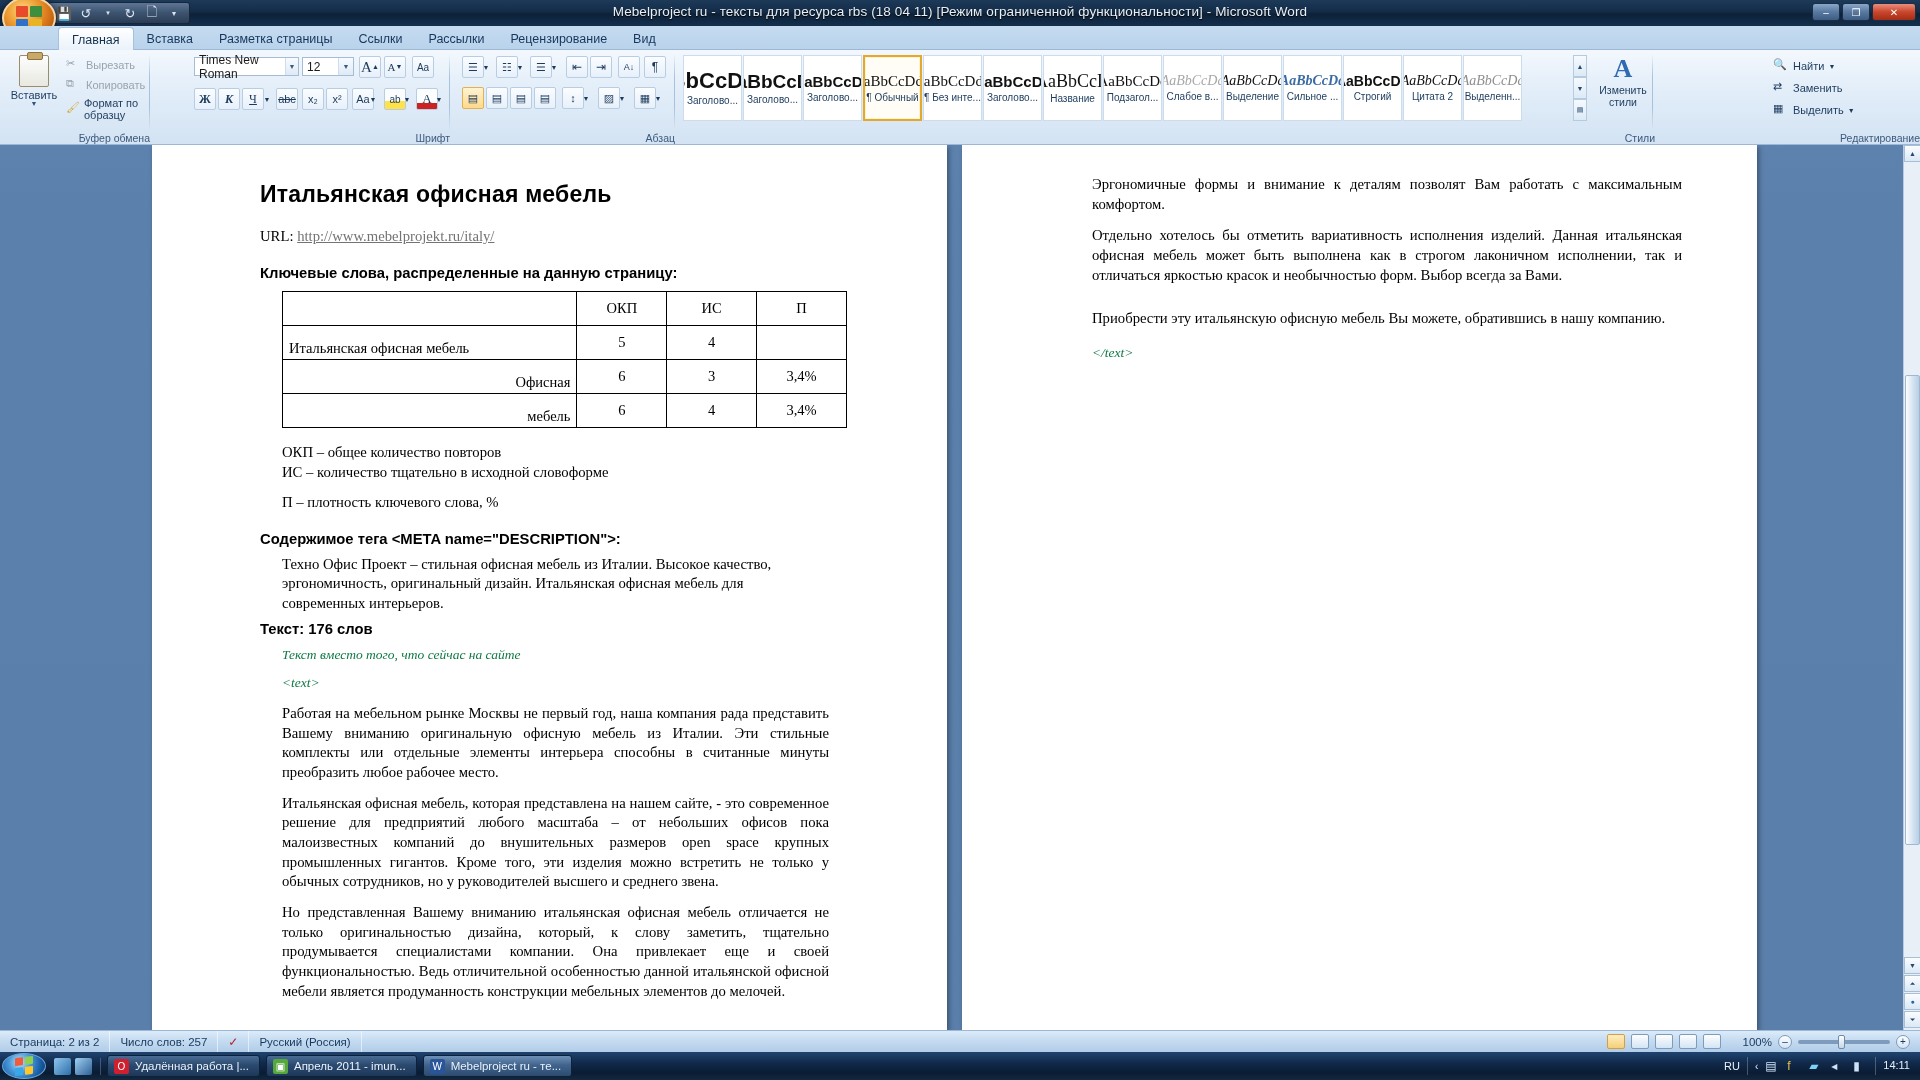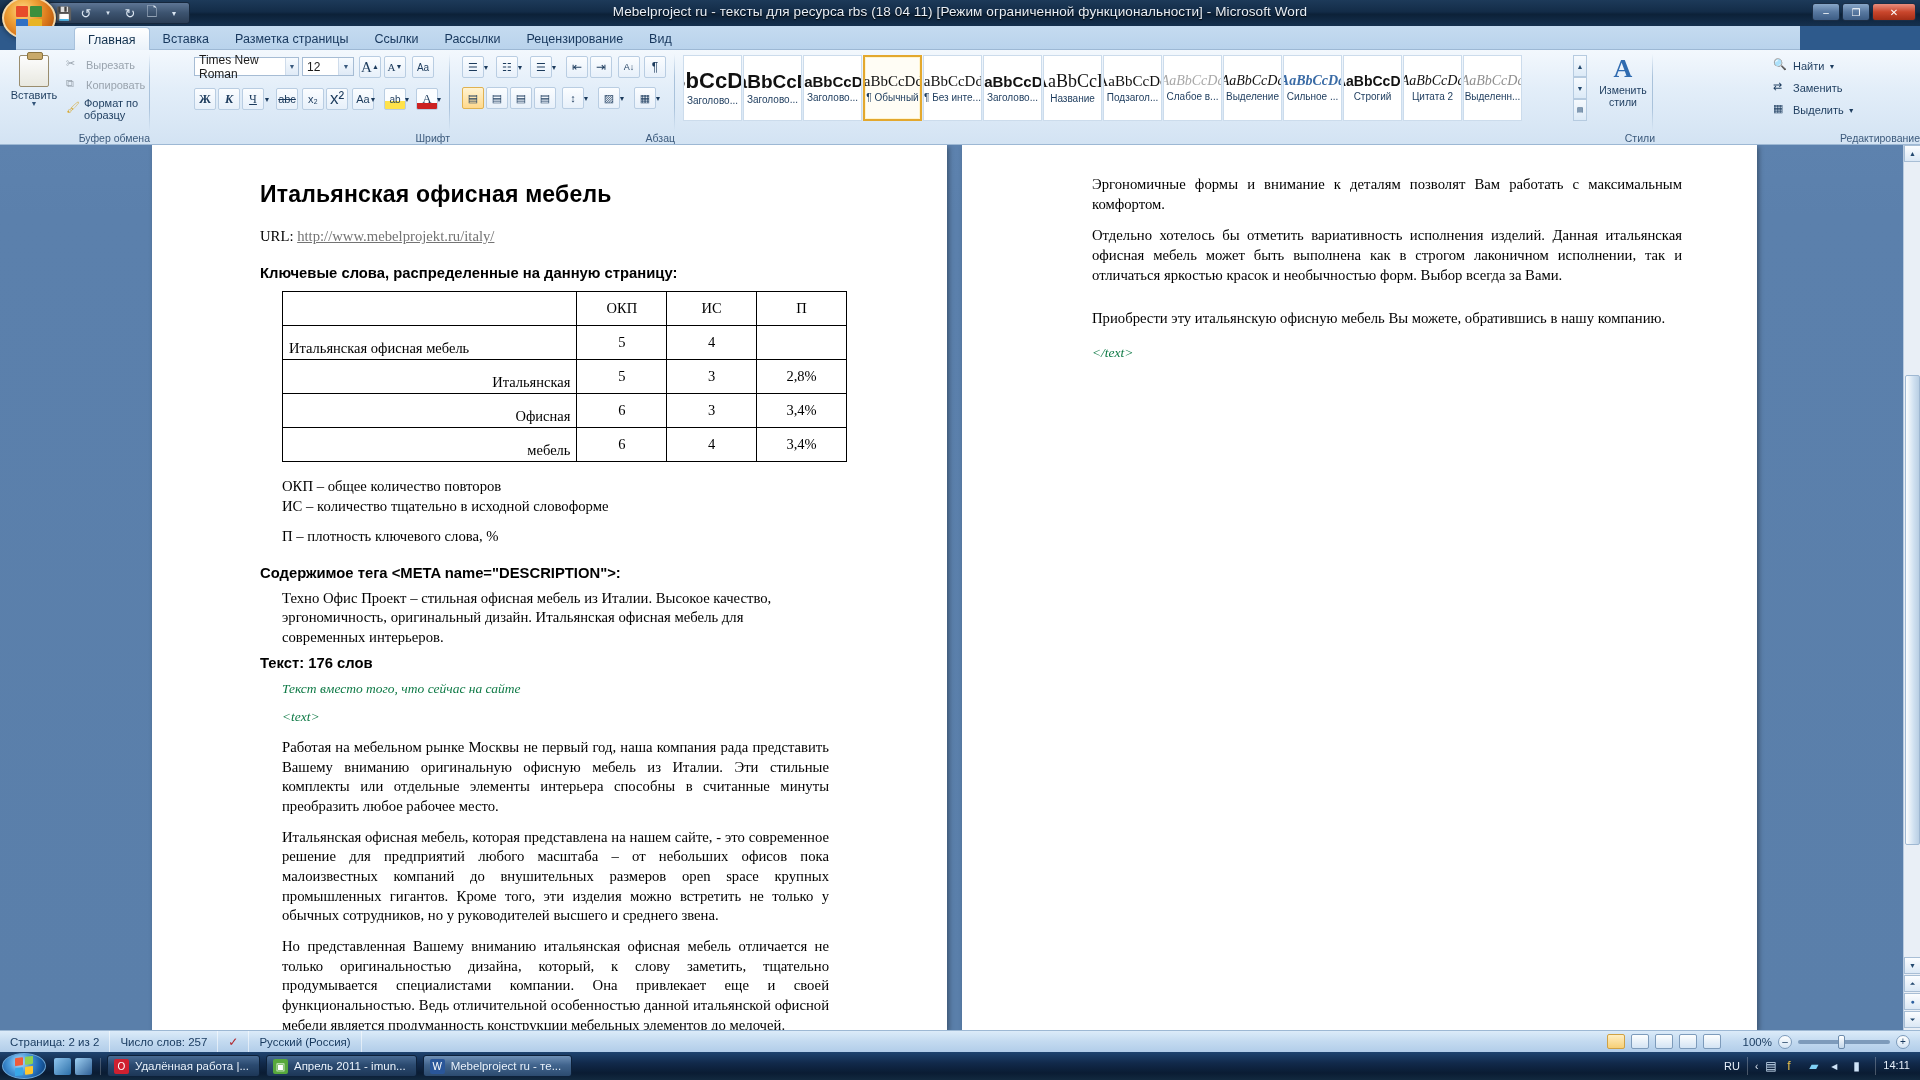--- a/index.html
+++ b/index.html
@@ -54,21 +54,21 @@
   .win-btn {
     width: 28px; height: 18px; border-radius: 3px;
     background: linear-gradient(180deg,#89a7c8 0%,#5878a0 50%,#3d5c84 100%);
     border: 1px solid #1b2e46; color: #fff; font-size: 10px;
     display: flex; align-items: center; justify-content: center;
   }
   .win-btn.close { width: 44px; background: linear-gradient(180deg,#e98e7e 0%,#c9462c 50%,#a32d16 100%); }
 
   
   .tabstrip {
-    position: absolute; left: 16px; top: 26px; width: 1784px; height: 24px;
+    position: absolute; left: 0; top: 26px; width: 1920px; height: 24px;
     background: linear-gradient(180deg,#c5dbf0 0%,#b9d3ec 100%);
     border-bottom: 1px solid #9db8d4;
   }
   .tabs { position: absolute; left: 58px; top: 0; display: flex; height: 24px; }
   .tab {
     padding: 4px 13px 3px; font-size: 12.5px; color: #16365c;
     display: flex; align-items: center; height: 24px;
   }
   .tab.active {
     background: linear-gradient(180deg,#ffffff 0%,#f2f7fc 60%,#eaf2fa 100%);
@@ -377,21 +377,21 @@
       <div class="btn-sq framed" style="left:92px;top:38px;font-family:'Liberation Serif',serif;text-decoration:underline">
           <span>Ч</span>
         </div>
       <div class="btn-sq" style="left:112px;top:38px;width:10px;font-size:7px">▼</div>
       <div class="btn-sq framed" style="left:126px;top:38px;font-size:11px;text-decoration:line-through">
           <span>abc</span>
         </div>
       <div class="btn-sq framed" style="left:152px;top:38px;font-size:11px">
           <span>x₂</span>
         </div>
-      <div class="btn-sq framed" style="left:176px;top:38px;font-size:17px">
+      <div class="btn-sq framed" style="left:176px;top:38px;font-size:11px">
           <span>x²</span>
         </div>
       <div class="btn-sq framed" style="left:202px;top:38px;font-size:11px">
           <span>Aa</span>
         </div>
       <div class="btn-sq" style="left:218px;top:38px;width:10px;font-size:7px">▼</div>
       <div class="btn-sq framed" style="left:234px;top:38px;font-size:10px;background:linear-gradient(180deg,#fbfdff 60%,#ffe24a 60%)">
           <span>ab</span>
         </div>
       <div class="btn-sq" style="left:252px;top:38px;width:10px;font-size:7px">▼</div>
@@ -571,26 +571,20 @@
                 <td class="hd" style="width: 90px;">ИС</td>
                 <td class="hd" style="width: 90px;">П</td>
               </tr>
               <tr>
                 <td class="">Итальянская офисная мебель</td>
                 <td class="c">5</td>
                 <td class="c">4</td>
                 <td class="c"></td>
               </tr>
               <tr>
-                <td class="r">Итальянская</td>
-                <td class="c">5</td>
-                <td class="c">3</td>
-                <td class="c">2,8%</td>
-              </tr>
-              <tr>
                 <td class="r">Офисная</td>
                 <td class="c">6</td>
                 <td class="c">3</td>
                 <td class="c">3,4%</td>
               </tr>
               <tr>
                 <td class="r">мебель</td>
                 <td class="c">6</td>
                 <td class="c">4</td>
                 <td class="c">3,4%</td>

